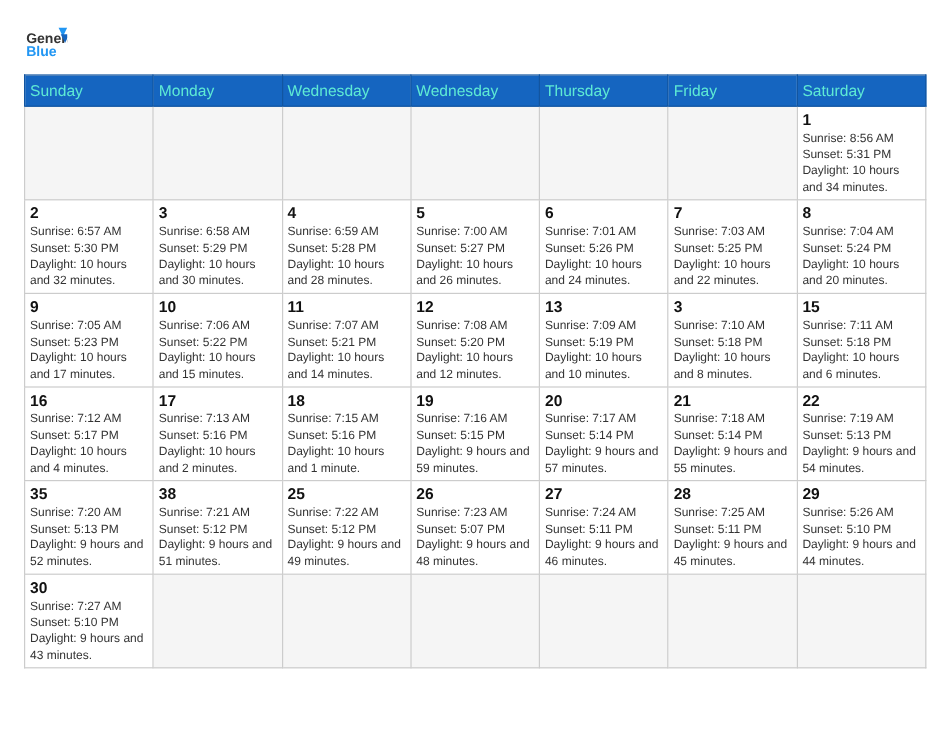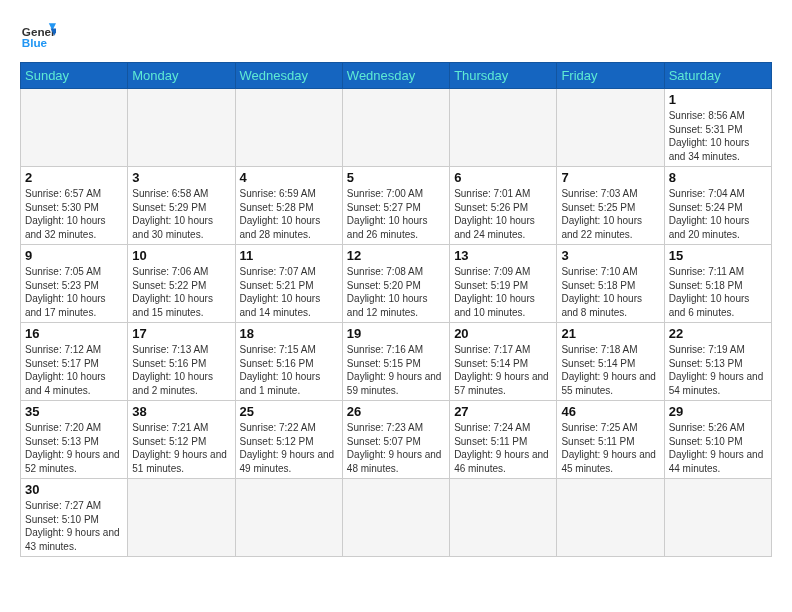--- a/index.html
+++ b/index.html
@@ -320,21 +320,21 @@
 and 48 minutes.</div>
           </td>
           <td>
             <span class="day-num">27</span>
             <div class="day-info">Sunrise: 7:24 AM
 Sunset: 5:11 PM
 Daylight: 9 hours
 and 46 minutes.</div>
           </td>
           <td>
-            <span class="day-num">46</span>
+            <span class="day-num">28</span>
             <div class="day-info">Sunrise: 7:25 AM
 Sunset: 5:11 PM
 Daylight: 9 hours
 and 45 minutes.</div>
           </td>
           <td>
             <span class="day-num">29</span>
             <div class="day-info">Sunrise: 5:26 AM
 Sunset: 5:10 PM
 Daylight: 9 hours

